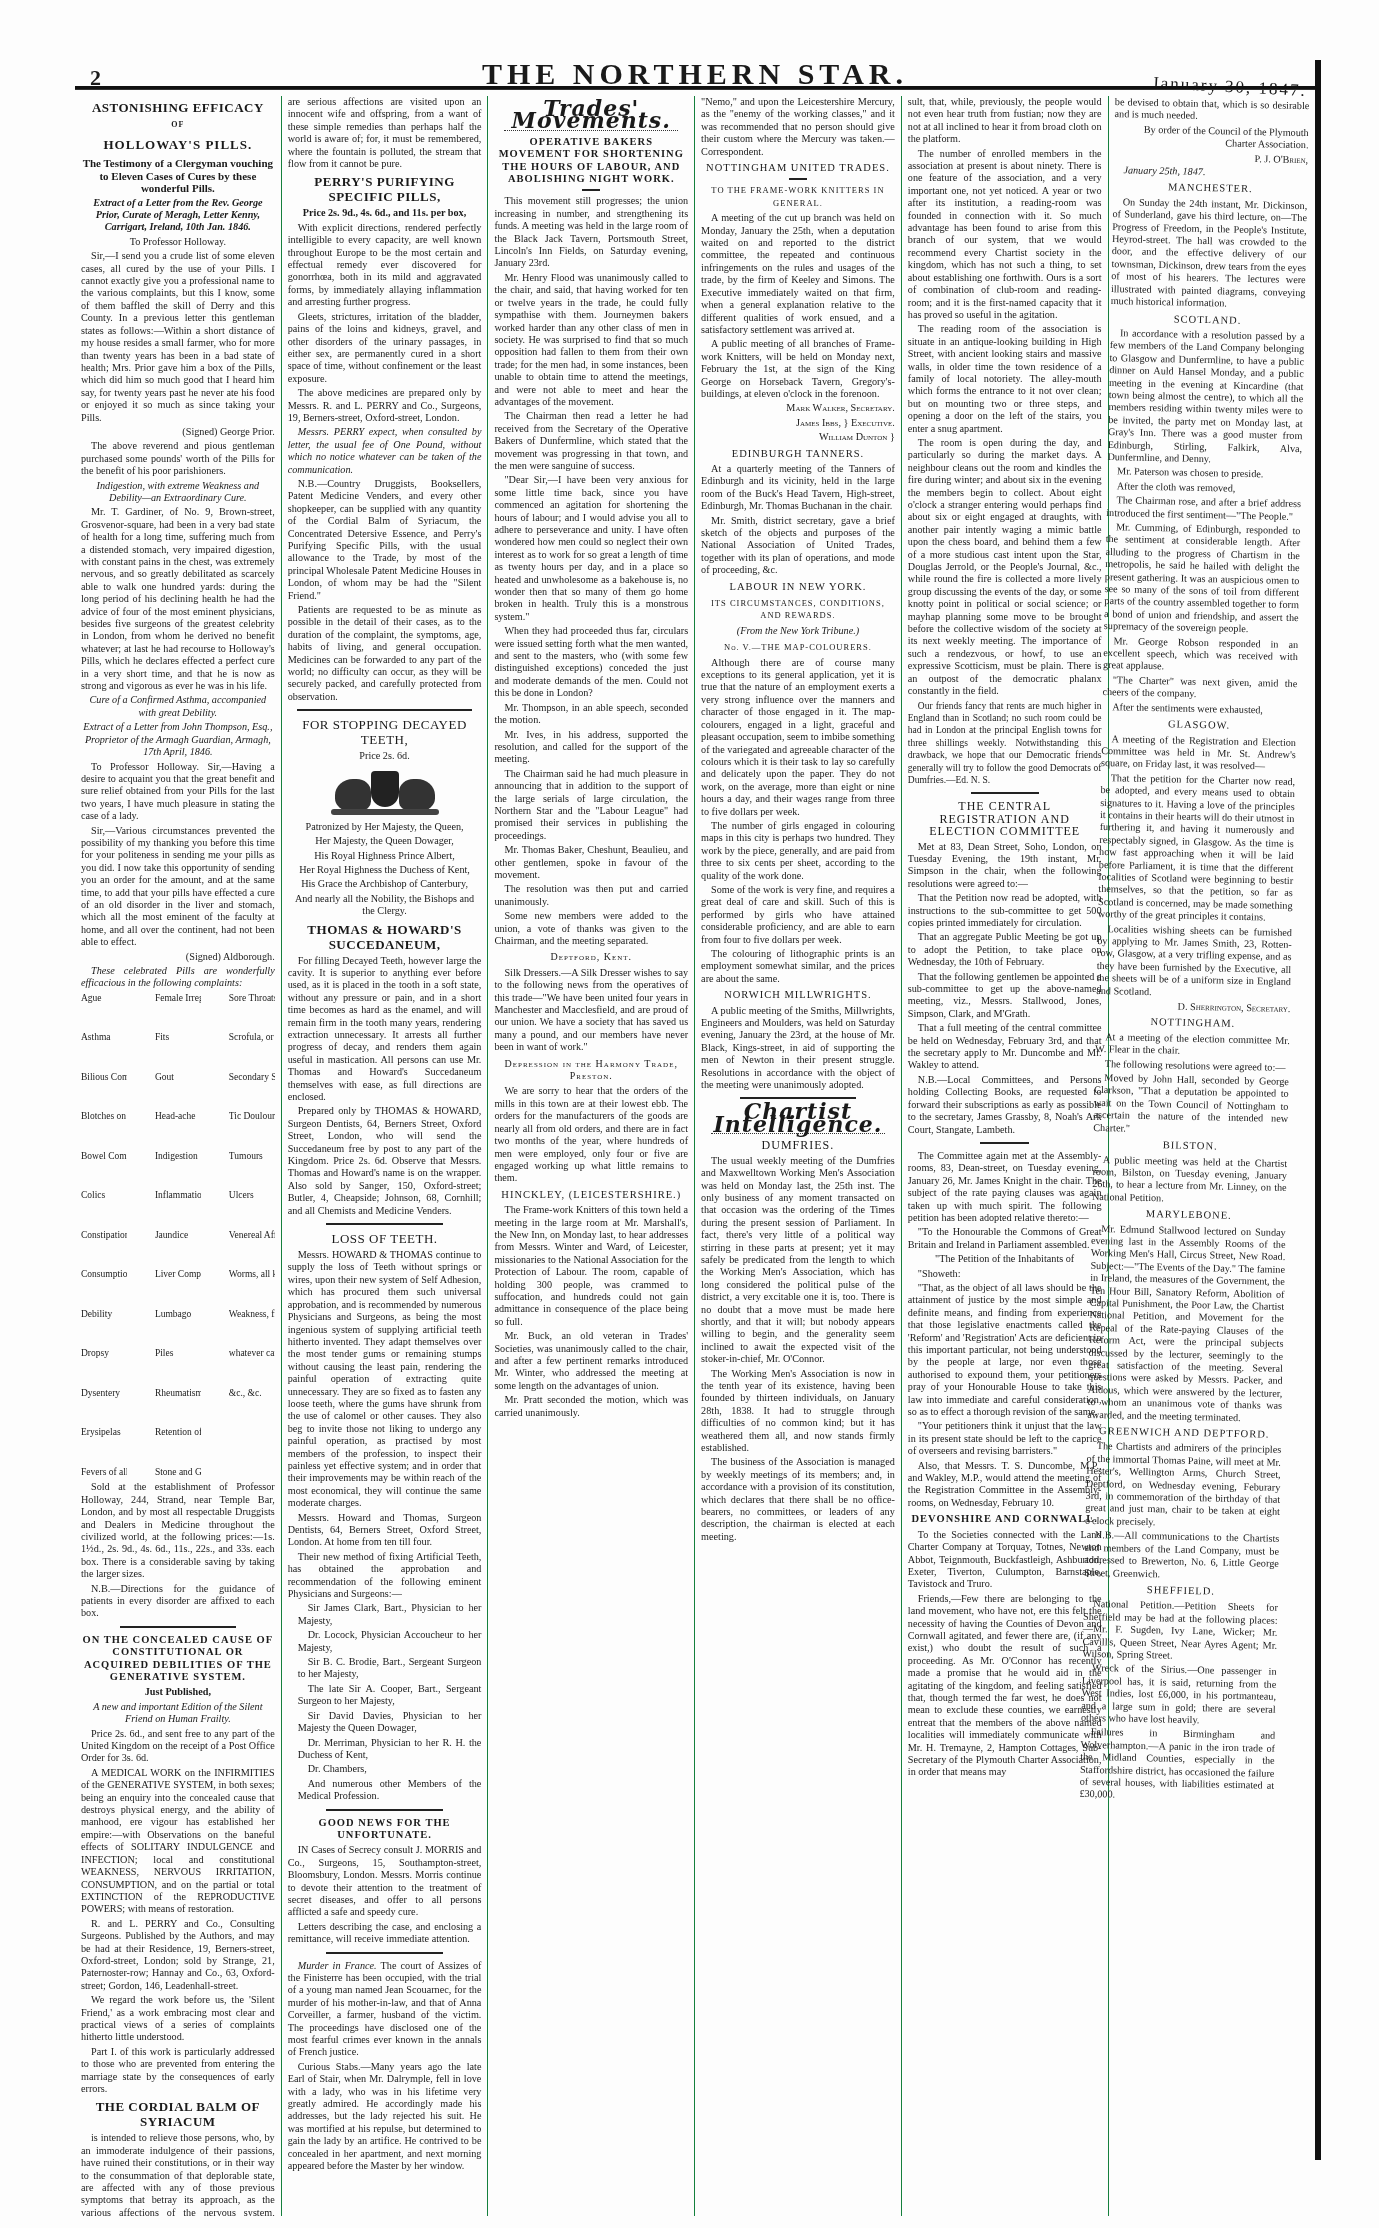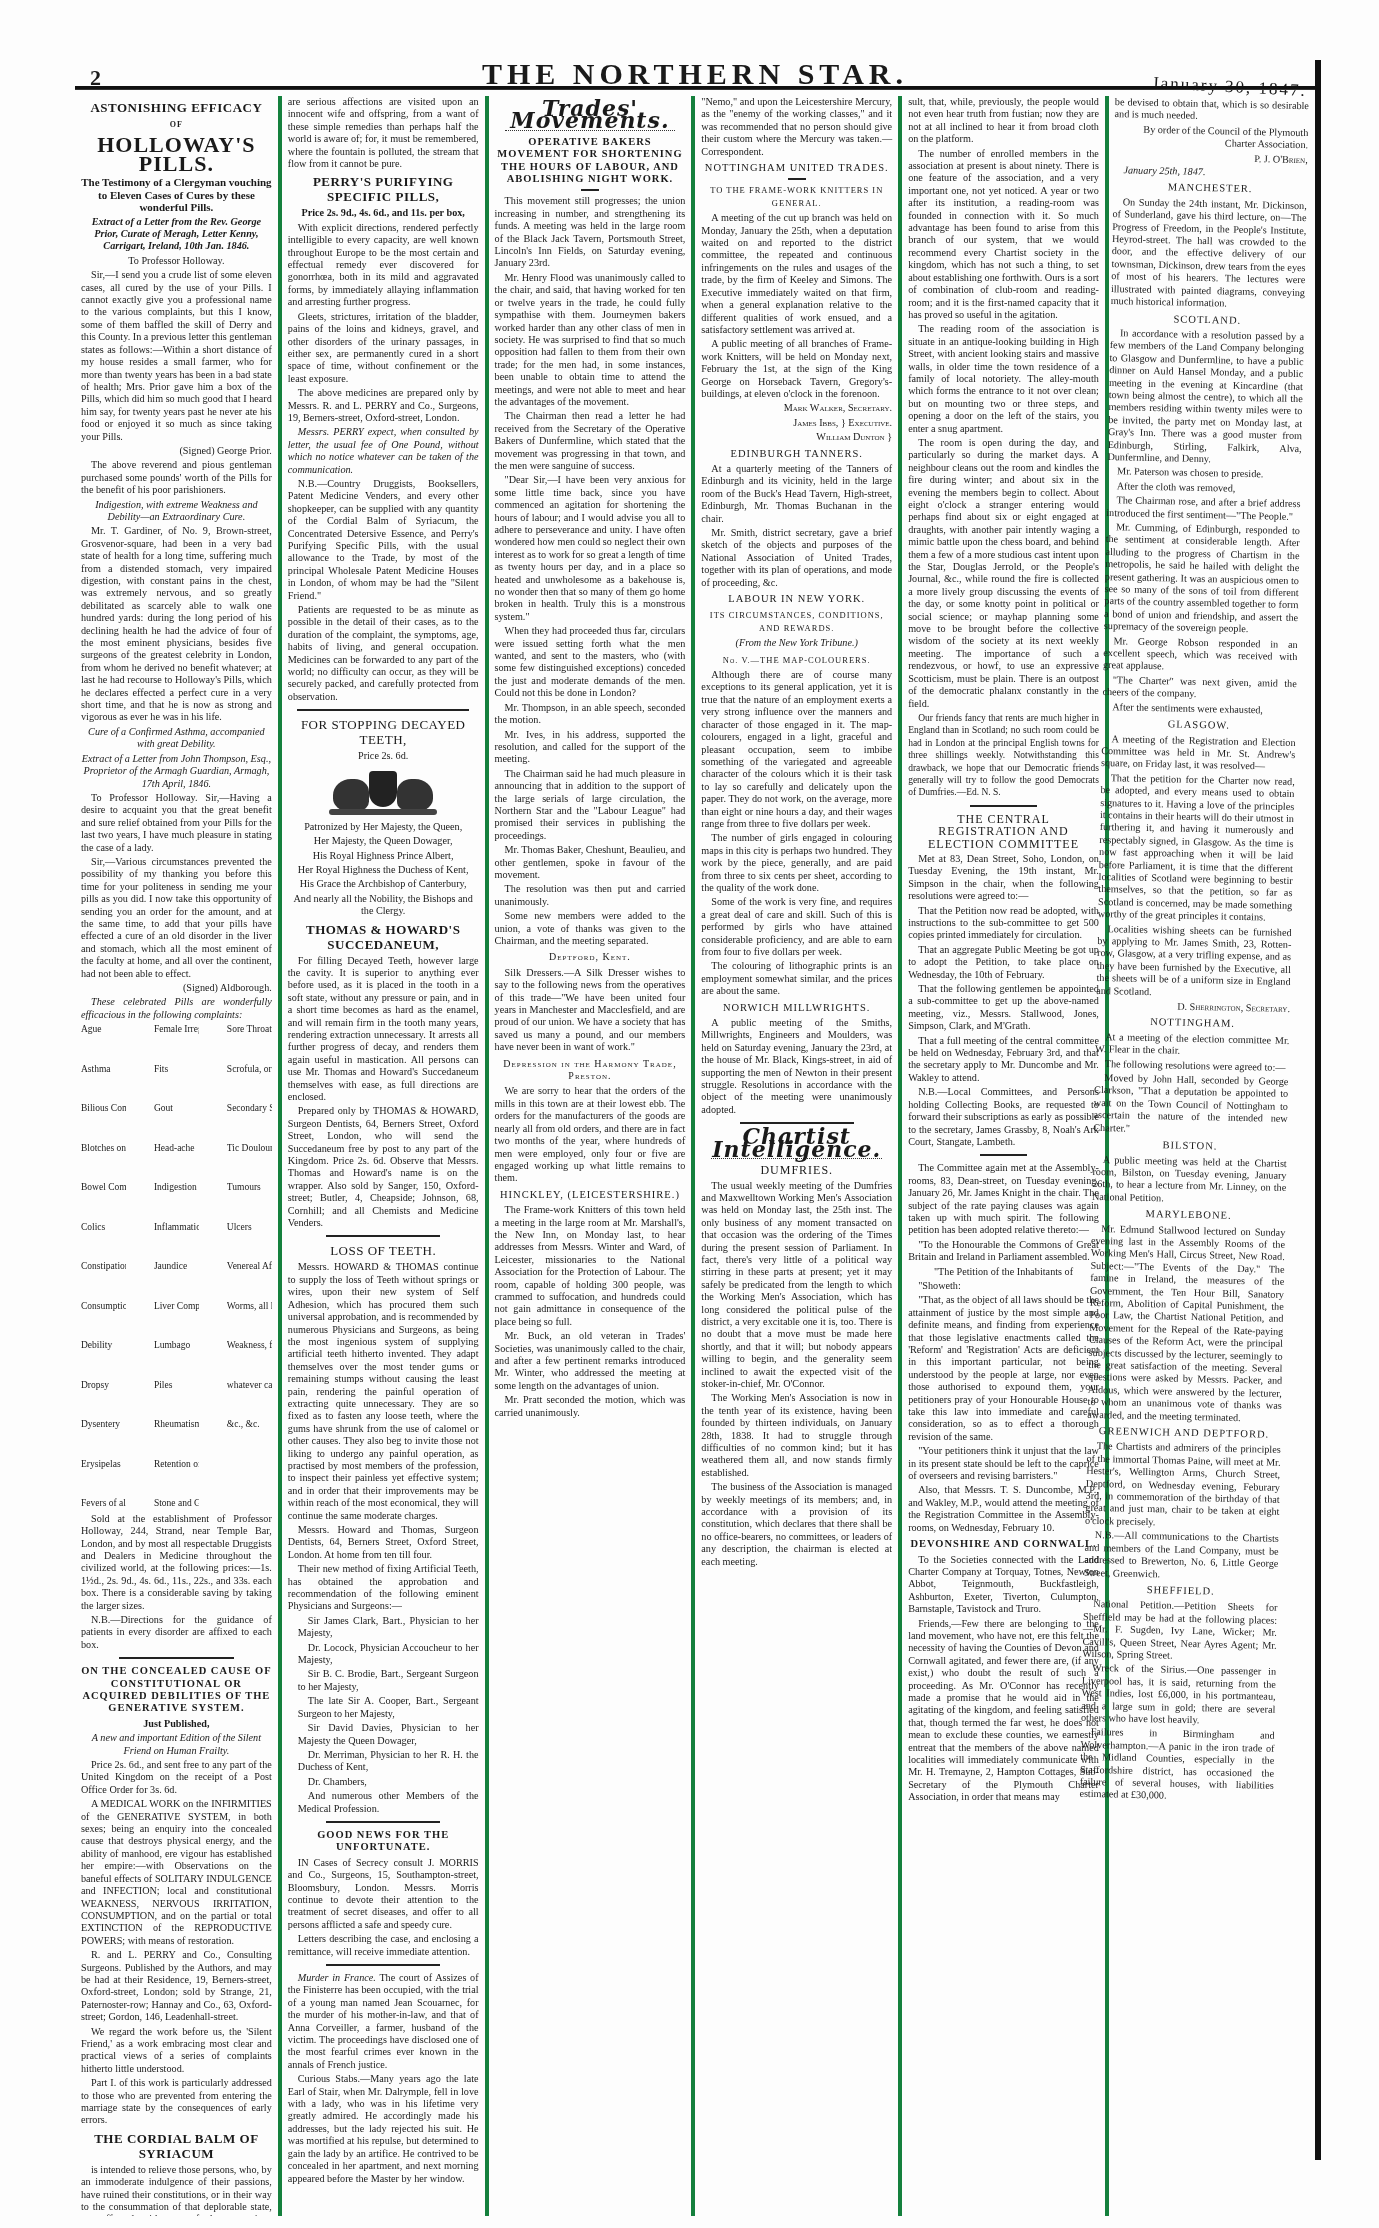--- a/index.html
+++ b/index.html
@@ -6,25 +6,25 @@
   html, body { width: 1379px; height: 2228px; background: #fdfdfd; overflow: hidden; }
   body { font-family: "Liberation Serif", "DejaVu Serif", serif; color: #1a1a1a; position: relative; }
   .page { position: absolute; left: 75px; top: 0; width: 1240px; height: 2228px; }
   .masthead { position: absolute; top: 55px; left: 0; width: 1240px; height: 40px; }
   .masthead .pgnum { position: absolute; left: 15px; top: 10px; font-size: 22px; font-weight: bold; }
   .masthead .title { position: absolute; left: 0; right: 0; top: 2px; text-align: center; font-size: 30px; font-weight: bold; letter-spacing: 5px; }
   .masthead .date { position: absolute; right: 8px; top: 22px; font-size: 17px; letter-spacing: 2px; transform: rotate(3deg); }
   .rule { position: absolute; top: 86px; left: 0; width: 1240px; height: 4px; border-top: 3px solid #111; border-bottom: 1px solid #333; }
   .right-edge { position: absolute; left: 1315px; top: 60px; width: 6px; height: 2100px; background: #111; }
   .cols { position: absolute; top: 96px; left: 0; width: 1240px; height: 2120px; display: flex; }
-  .col { width: 248px; height: 100%; padding: 0 6px; overflow: hidden; font-size: 10.2px; line-height: 12.4px; text-align: justify; border-right: 4px solid #15803d; }
+  .col { width: 248px; height: 100%; padding: 0 6px; overflow: hidden; font-size: 10.2px; line-height: 12.4px; text-align: justify; border-right: 1px solid #15803d; }
   .col:last-child { border-right: none; }
   .col p { text-indent: 10px; margin-bottom: 2px; }
   .hd { text-align: center; font-weight: bold; margin: 4px 0 3px; text-indent: 0 !important; }
-  .hd.big { font-size: 22px; line-height: 19px; letter-spacing: 1px; }
+  .hd.big { font-size: 13px; line-height: 19px; letter-spacing: 1px; }
   .hd.med { font-size: 13px; line-height: 15px; letter-spacing: 0.5px; }
   .hd.sm { font-size: 10.5px; letter-spacing: 1px; }
   .hd.caps { font-variant: small-caps; font-weight: normal; font-size: 10px; letter-spacing: 1px; }
   .gothic { text-align: center; font-family: "DejaVu Serif", serif; font-weight: bold; font-size: 22px; font-style: italic; margin: 6px 0 2px; letter-spacing: 1px; }
   .dotline { border-top: 1px dotted #333; margin: 3px 10px 5px; }
   .sep { width: 60%; margin: 6px auto; border-top: 2px solid #222; }
   .sepshort { width: 18px; margin: 4px auto; border-top: 2px solid #222; }
   .italic { font-style: italic; }
   .center { text-align: center; text-indent: 0 !important; }
   .right { text-align: right; text-indent: 0 !important; }

